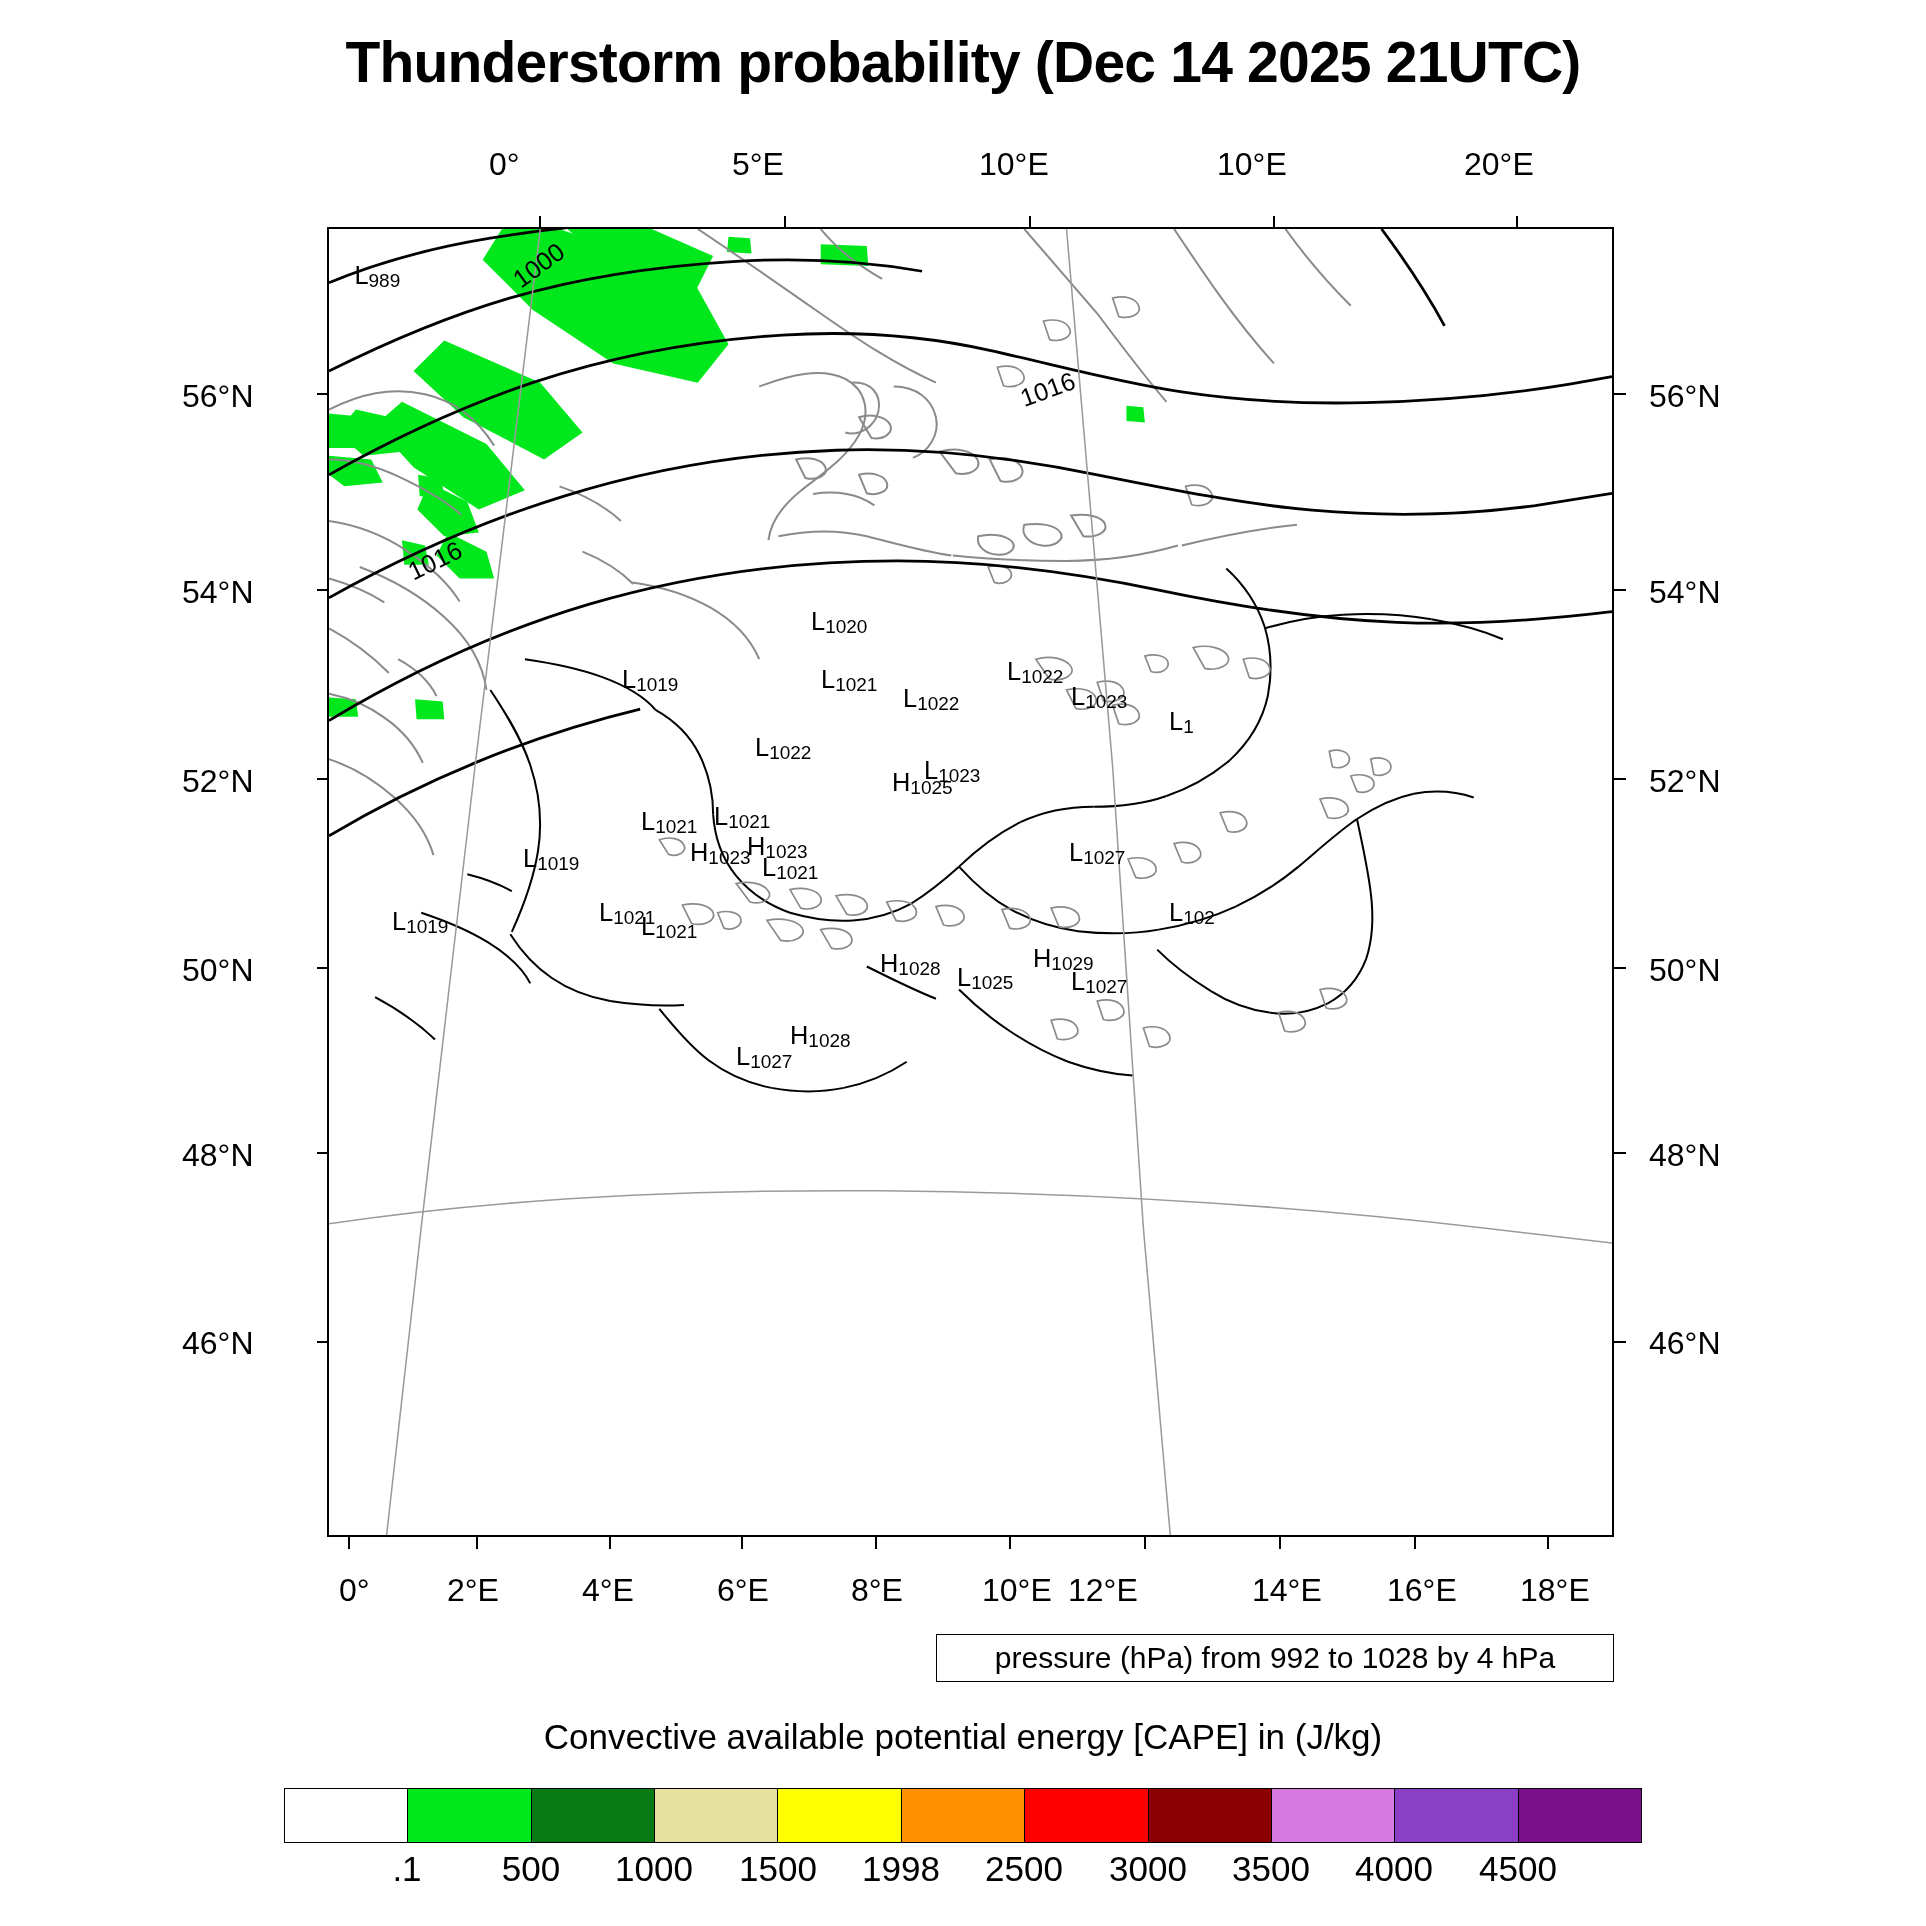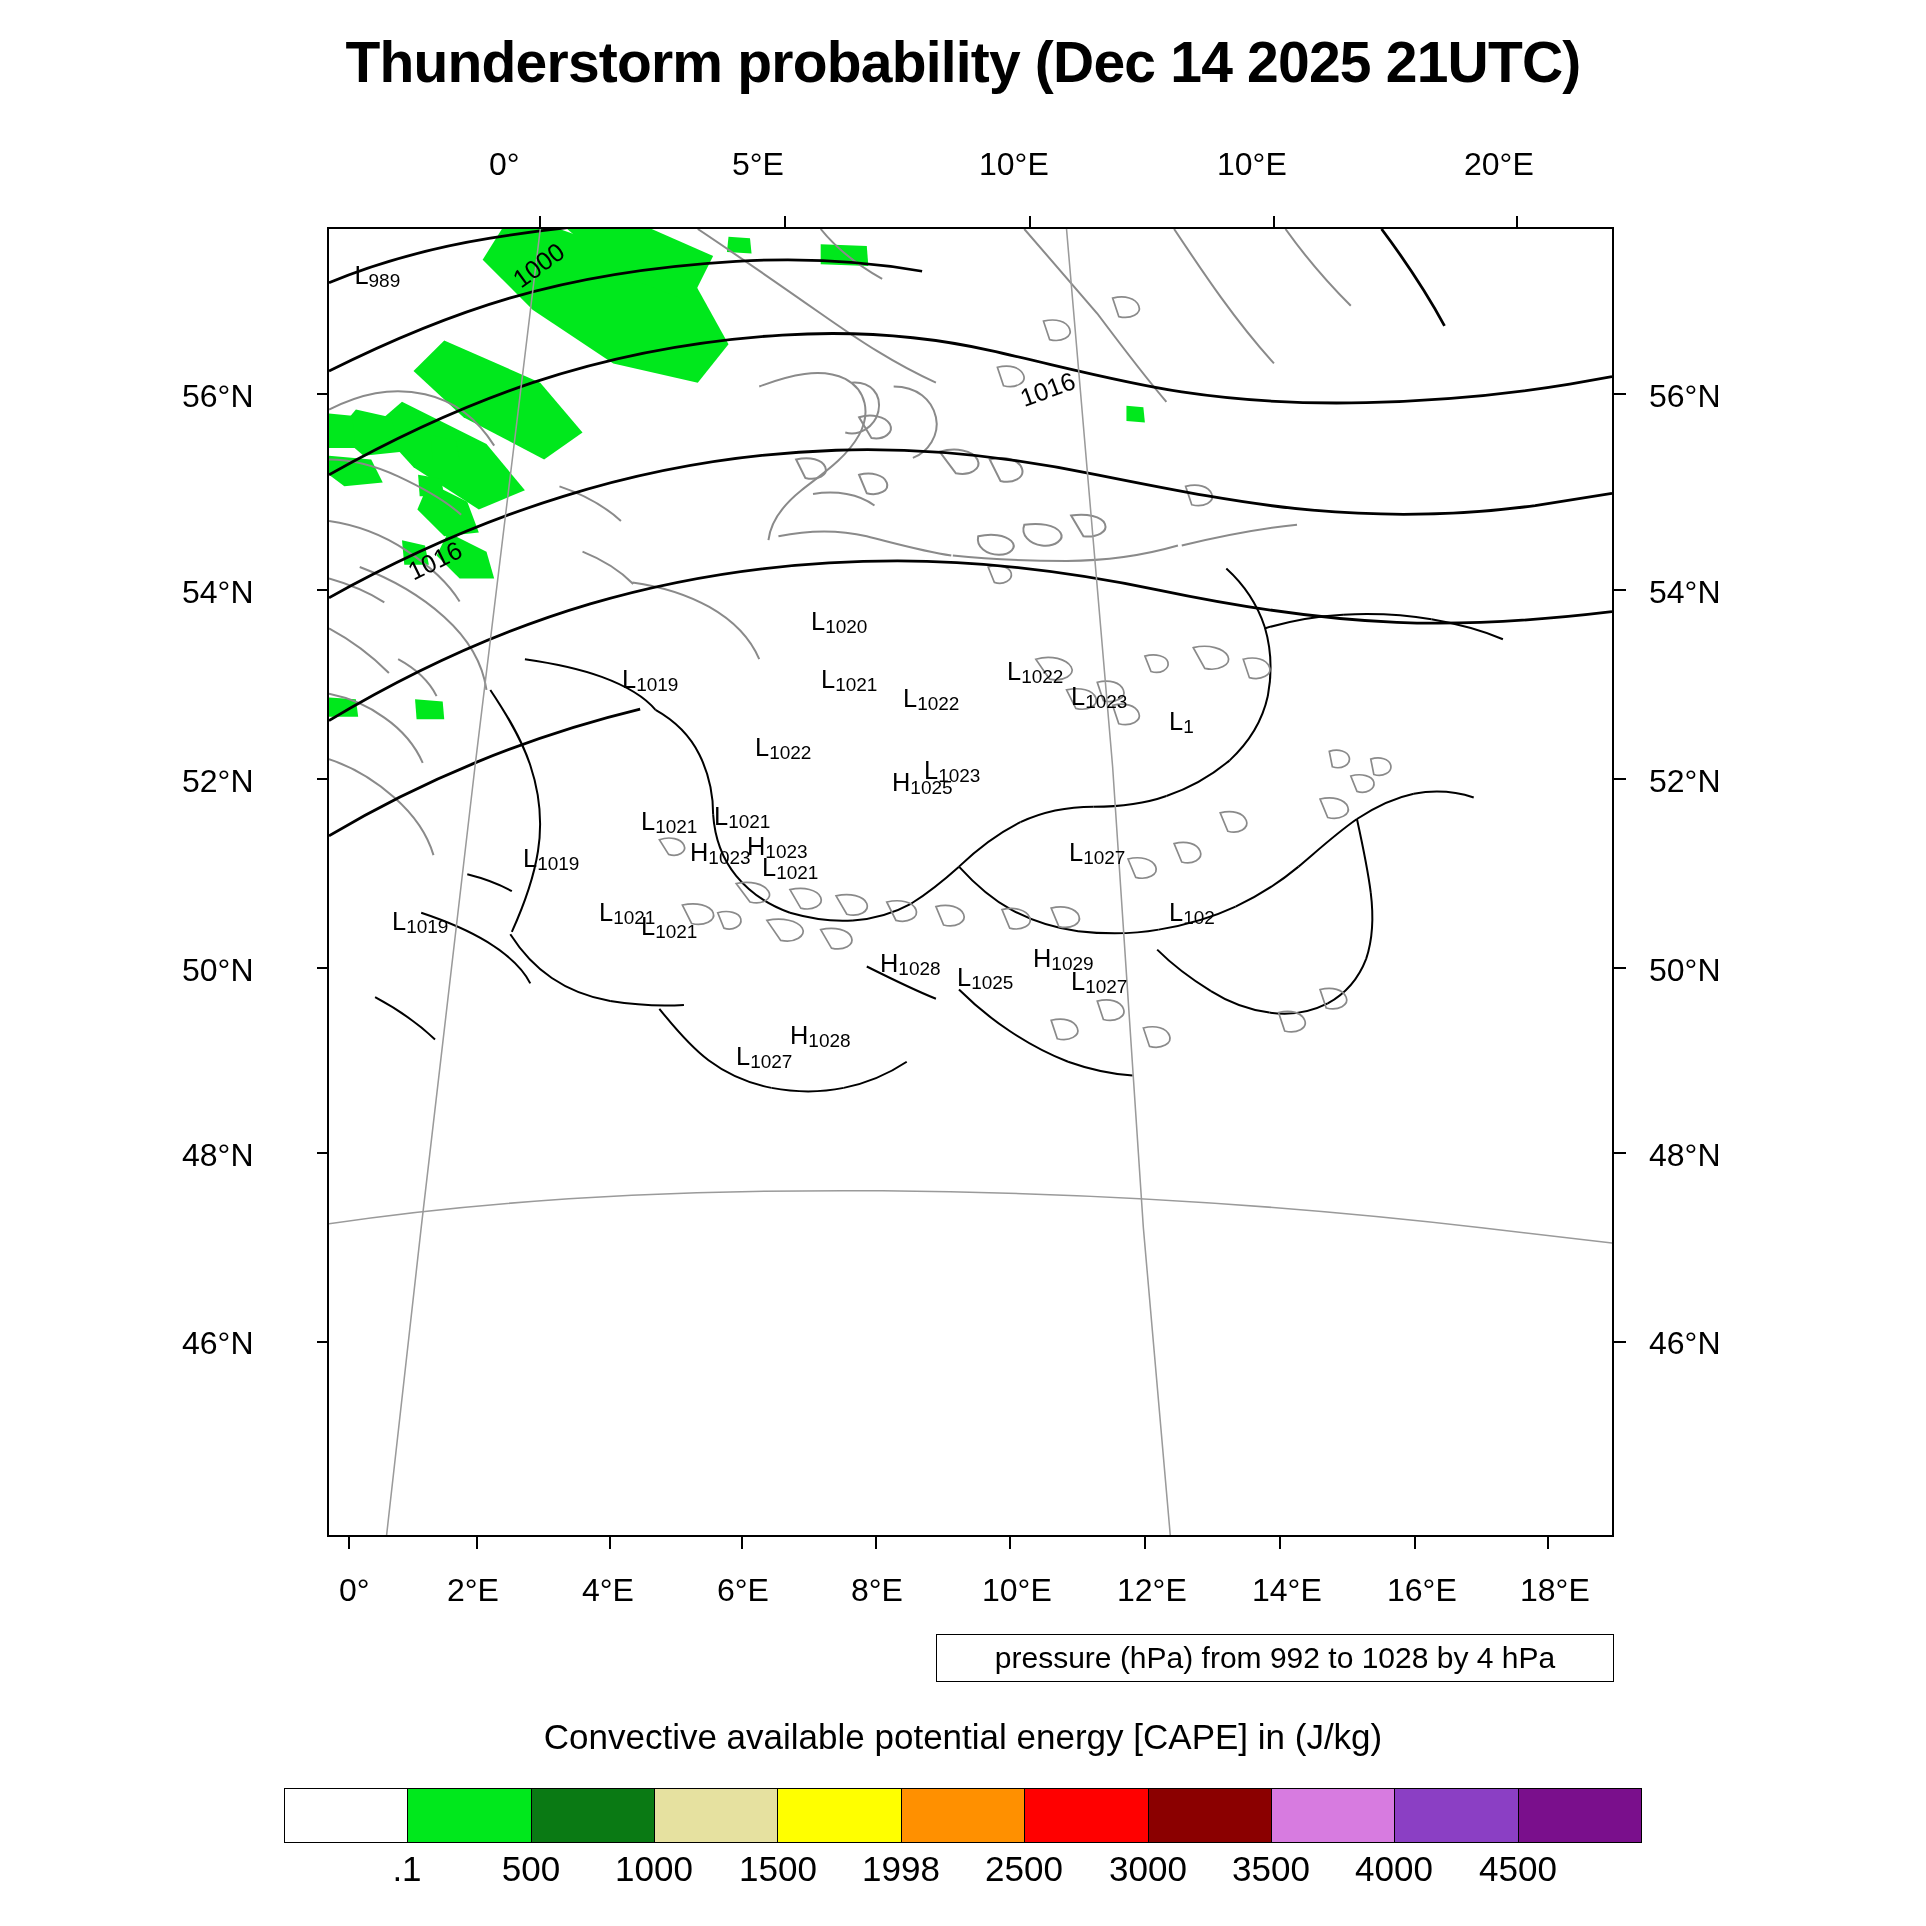--- a/index.html
+++ b/index.html
@@ -70,21 +70,21 @@
   <div class="tick top" style="left:979px;">10°E</div>
   <div class="tick top" style="left:1217px;">10°E</div>
   <div class="tick top" style="left:1464px;">20°E</div>
 
   <div class="tick bottom" style="left:339px;">0°</div>
   <div class="tick bottom" style="left:447px;">2°E</div>
   <div class="tick bottom" style="left:582px;">4°E</div>
   <div class="tick bottom" style="left:717px;">6°E</div>
   <div class="tick bottom" style="left:851px;">8°E</div>
   <div class="tick bottom" style="left:982px;">10°E</div>
-  <div class="tick bottom" style="left:1117px;">12°E</div>
+  <div class="tick bottom" style="left:1068px;">12°E</div>
   <div class="tick bottom" style="left:1252px;">14°E</div>
   <div class="tick bottom" style="left:1387px;">16°E</div>
   <div class="tick bottom" style="left:1520px;">18°E</div>
 
   <div class="tick left" style="top:378px;">56°N</div>
   <div class="tick left" style="top:574px;">54°N</div>
   <div class="tick left" style="top:763px;">52°N</div>
   <div class="tick left" style="top:952px;">50°N</div>
   <div class="tick left" style="top:1137px;">48°N</div>
   <div class="tick left" style="top:1325px;">46°N</div>

